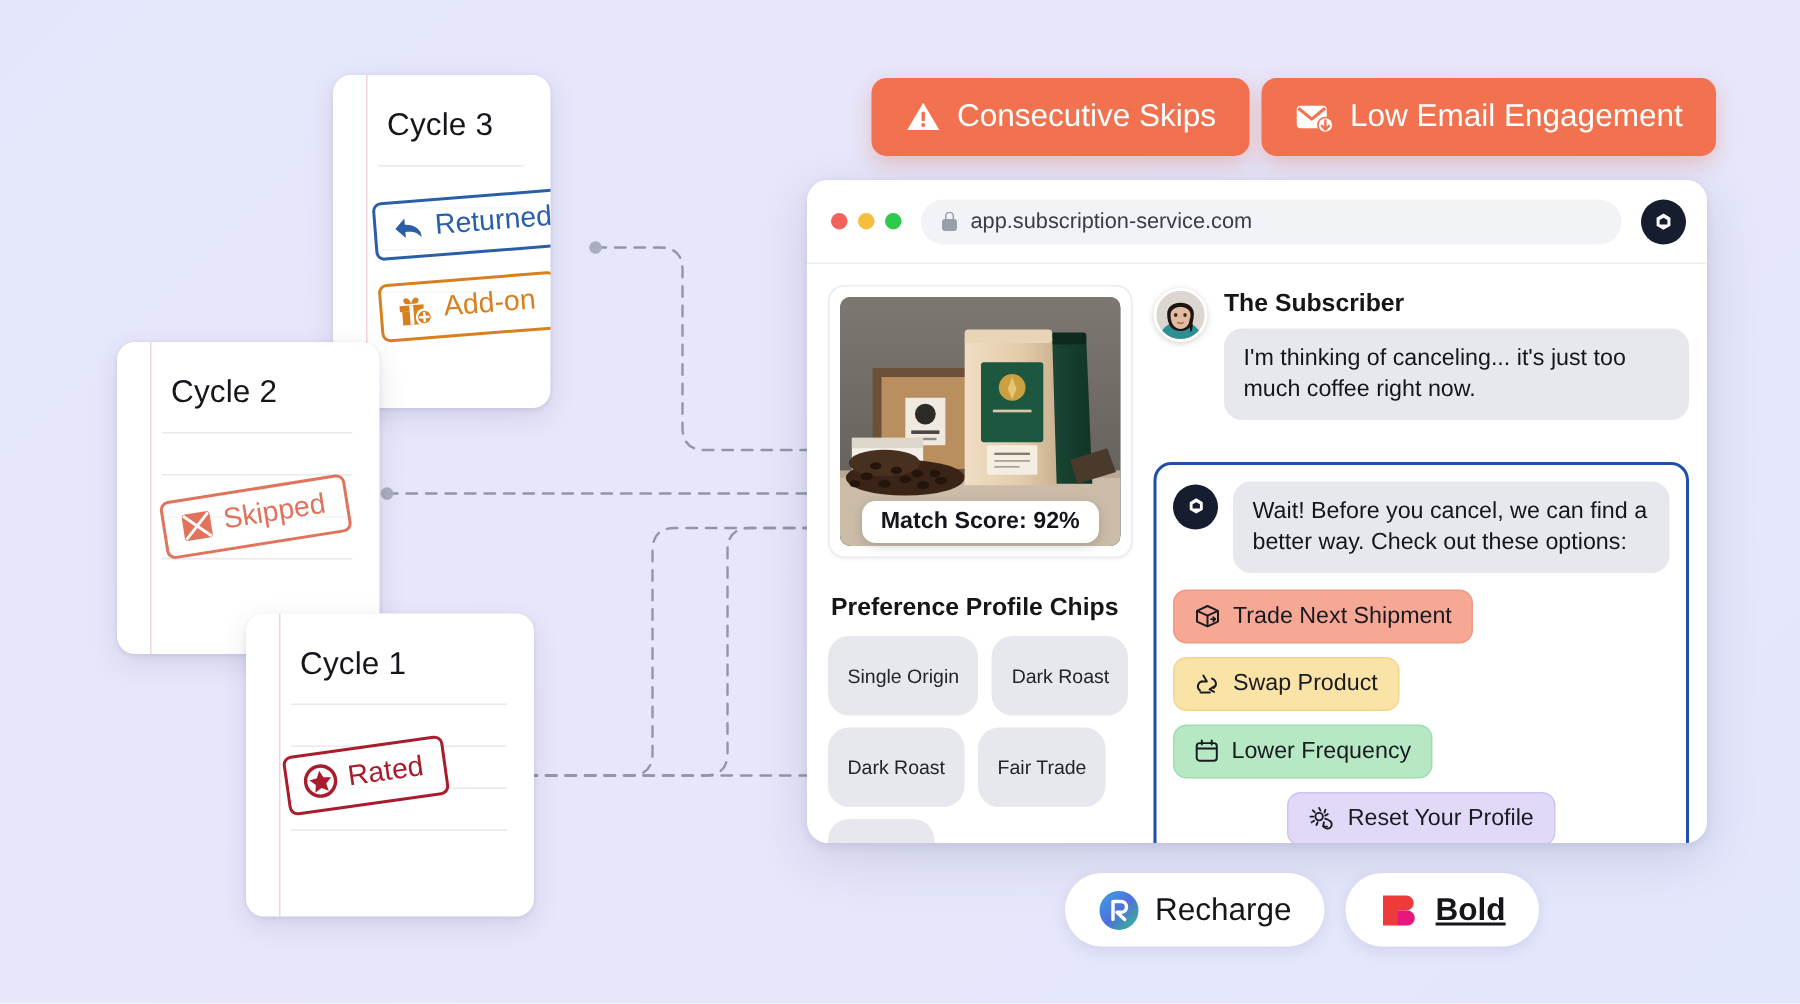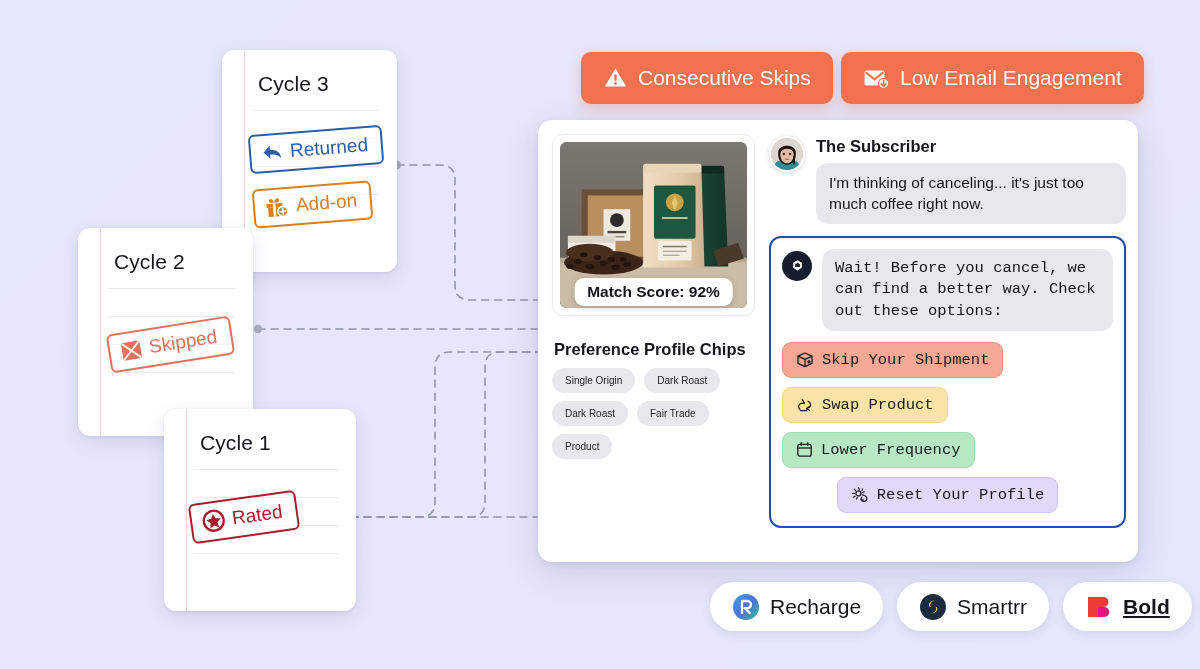--- a/index.html
+++ b/index.html
@@ -101,38 +101,38 @@
     position: absolute; left: 50%; transform: translateX(-50%); bottom: 9px;
     background: #fff; border-radius: 9px; padding: 5px 13px;
     font-size: 15.5px; color: #15161c; white-space: nowrap;
     box-shadow: 0 2px 7px rgba(0,0,0,0.16);
     font-weight: bold;
   }
   .chips-title { margin: 24px 0 9px 2px; font-size: 16.5px; font-weight: bold; color: #15161c; }
   .chips { display: flex; flex-wrap: wrap; gap: 8px 9px; }
   .chip {
     background: #e6e8ed; color: #23242a; border-radius: 14px;
-    padding: 7px 13px; font-size: 10px; white-space: nowrap;
+    padding: 19px 13px; font-size: 13px; white-space: nowrap;
   }
 
   
   .right-col { flex: 1; min-width: 0; padding-top: 2px; }
   .msg-row { display: flex; gap: 11px; }
   .avatar {
     width: 36px; height: 36px; border-radius: 50%; flex: none; overflow: hidden;
     border: 2px solid #fff; box-shadow: 0 1px 4px rgba(0,0,0,0.18); background: #d9d3cd;
   }
   .sub-name { font-size: 16.5px; font-weight: bold; color: #15161c; margin: 1px 0 7px; }
   .bubble-grey {
     background: #e6e8ed; border-radius: 12px; padding: 9px 13px;
     font-size: 15.5px; line-height: 1.38; color: #15161c;
   }
   .offer-panel {
-    margin-top: 12px; border: 2px solid #1f4fa8; border-radius: 12px;
-    padding: 11px 11px 13px; background: #fff; font-family: Liberation Mono, monospace;
+    margin-top: 28px; border: 2px solid #1f4fa8; border-radius: 12px;
+    padding: 11px 11px 13px; background: #fff;
   }
   .bot-row { display: flex; gap: 10px; align-items: flex-start; }
   .bot-avatar {
     width: 30px; height: 30px; border-radius: 50%; background: #161d2e; flex: none;
     display: flex; align-items: center; justify-content: center; margin-top: 2px;
   }
   .actions { display: flex; flex-wrap: wrap; gap: 9px; margin-top: 11px; }
   .action-btn {
     display: flex; align-items: center; gap: 8px;
     border-radius: 9px; padding: 8px 13px;
@@ -168,21 +168,21 @@
     </g>
     <g fill="#a9adbd">
       <circle cx="397" cy="165" r="4.2"></circle>
       <circle cx="258" cy="329" r="4.2"></circle>
       <circle cx="338" cy="517" r="4.2"></circle>
       <circle cx="781" cy="416" r="4.2"></circle>
       <circle cx="781" cy="517" r="4.2"></circle>
     </g>
   </svg>
 
-  <div class="cycle-card" style="left:222px; top:50px; width:175px; height:222px;">
+  <div class="cycle-card" style="left:222px; top:50px; width:145px; height:222px;">
     <div class="margin-rule"></div>
     <div class="cycle-title">Cycle 3</div>
     <div class="rules">
       <div class="rule"></div>
         <div class="rule"></div>
         <div class="rule"></div>
         <div class="rule"></div>
     </div>
     <div class="stamp" style="left:27px; top:80px; color:#2B5EA8; transform:rotate(-4.5deg);">
       <svg width="22" height="18" viewBox="0 0 22 18">
@@ -255,20 +255,41 @@
       <path d="M2.6 5.2 L11.5 12.4 L20.4 5.2" fill="none" stroke="#f2714e" stroke-width="2.1" stroke-linejoin="round"></path>
       <circle cx="20.6" cy="16.4" r="5.6" fill="#f2714e"></circle>
       <circle cx="20.6" cy="16.4" r="4.5" fill="#fff"></circle>
       <path d="M20.6 13.3 V19.2 M18.2 16.9 L20.6 19.4 L23 16.9" fill="none" stroke="#f2714e" stroke-width="1.6" stroke-linecap="round" stroke-linejoin="round"></path>
     </svg>
     <span>Low Email Engagement</span>
   </div>
 
   <div class="browser">
 
+    <div class="browser-bar">
+      <div class="dots">
+        <div class="dot r"></div>
+        <div class="dot y"></div>
+        <div class="dot g"></div>
+      </div>
+      <div class="urlbar">
+        <span class="lock">
+          <span class="shackle"></span>
+            <span class="body"></span>
+        </span>
+        <span>app.subscription-service.com</span>
+      </div>
+      <div class="brand-badge">
+        <svg width="18" height="18" viewBox="0 0 18 18">
+          <circle cx="9" cy="9" r="8.4" fill="#161d2e"></circle>
+          <path d="M9 3.4 L13.6 6.1 V11.5 L9 14.2 L4.4 11.5 V6.1 Z" fill="#fff"></path>
+          <path d="M9 6.1 L11.6 7.6 V10.6 H6.4 V7.6 Z" fill="#161d2e"></path>
+        </svg>
+      </div>
+    </div>
 
     <div class="browser-body">
 
       <div class="left-col">
         <div class="product-card">
           <div class="photo">
             <svg width="100%" height="100%" viewBox="0 0 189 168" preserveAspectRatio="none">
               <defs>
                 <linearGradient id="bgw" x1="0" y1="0" x2="0" y2="1">
                   <stop offset="0" stop-color="#7c7770"></stop>
@@ -377,21 +398,21 @@
 
           <div class="actions">
 
             <div class="action-btn" style="background:#f6a895; border:1px solid #ee9781;">
               <svg width="18" height="17" viewBox="0 0 18 17">
                 <path d="M2 5.2 L9 2 L16 5.2 L16 12.4 L9 15.6 L2 12.4 Z" fill="none" stroke="#1a1b21" stroke-width="1.3" stroke-linejoin="round"></path>
                 <path d="M2 5.2 L9 8.4 L16 5.2" fill="none" stroke="#1a1b21" stroke-width="1.3" stroke-linejoin="round"></path>
                 <path d="M9 8.4 V15.6" fill="none" stroke="#1a1b21" stroke-width="1.3"></path>
                 <path d="M11.4 10.8 L14.2 10.8 M12.8 9.4 L14.2 10.8 L12.8 12.2" fill="none" stroke="#1a1b21" stroke-width="1.2" stroke-linecap="round" stroke-linejoin="round"></path>
               </svg>
-              <span>Skip Your Shipment</span>
+              <span>Trade Next Shipment</span>
             </div>
 
             <div class="action-btn" style="background:#fae3a6; border:1px solid #f2d68e;">
               <svg width="18" height="17" viewBox="0 0 18 17">
                 <path d="M6.2 3.4 L8.6 7.3 L5.1 7.3" fill="none" stroke="#1a1b21" stroke-width="1.3" stroke-linejoin="round" stroke-linecap="round"></path>
                 <path d="M5.1 7.3 C2.4 8.2 1.6 11.6 4 13.4" fill="none" stroke="#1a1b21" stroke-width="1.3" stroke-linecap="round"></path>
                 <path d="M12 5.4 C14.8 6.3 15.6 9.8 13.2 11.6" fill="none" stroke="#1a1b21" stroke-width="1.3" stroke-linecap="round"></path>
                 <path d="M13.4 14.2 L10.4 12.6 L13.6 10.6" fill="none" stroke="#1a1b21" stroke-width="1.3" stroke-linejoin="round" stroke-linecap="round"></path>
                 <path d="M4.4 14.6 L10.6 14.6" fill="none" stroke="#1a1b21" stroke-width="1.3" stroke-linecap="round"></path>
               </svg>
@@ -434,27 +455,20 @@
               <stop offset="0.5" stop-color="#4f6fdb"></stop>
               <stop offset="1" stop-color="#35c08a"></stop>
           </linearGradient>
         </defs>
         <circle cx="14" cy="14" r="13" fill="url(#rg)"></circle>
         <path d="M10 20 V8 h5.4 a3.6 3.6 0 0 1 0 7.2 H12.6 L17.8 20" fill="none" stroke="#fff" stroke-width="2.3" stroke-linecap="round" stroke-linejoin="round"></path>
       </svg>
       <span>Recharge</span>
     </div>
 
-    <div class="partner">
-      <svg width="28" height="28" viewBox="0 0 28 28">
-        <circle cx="14" cy="14" r="13" fill="#1d2b3f"></circle>
-        <path d="M18 7 C11 7 8.6 11.5 10.8 14 L16.5 14 C18.4 16.4 15.6 21 10 21 C17 21 19.8 16.4 17.6 14 L11.9 14 C10 11.5 12.6 7 18 7 Z" fill="#f2c94c"></path>
-      </svg>
-      <span>Smartrr</span>
-    </div>
 
     <div class="partner bold-p">
       <svg width="28" height="28" viewBox="0 0 28 28">
         <rect x="3" y="4" width="10" height="20" fill="#ef3a3a"></rect>
         <path d="M13 4 h5.5 a5 5 0 0 1 0 10 H13 Z" fill="#ef3a3a"></path>
         <path d="M13 14 h6.2 a5 5 0 0 1 0 10 H13 Z" fill="#e8177d"></path>
       </svg>
       <span>Bold</span>
     </div>
   </div>

